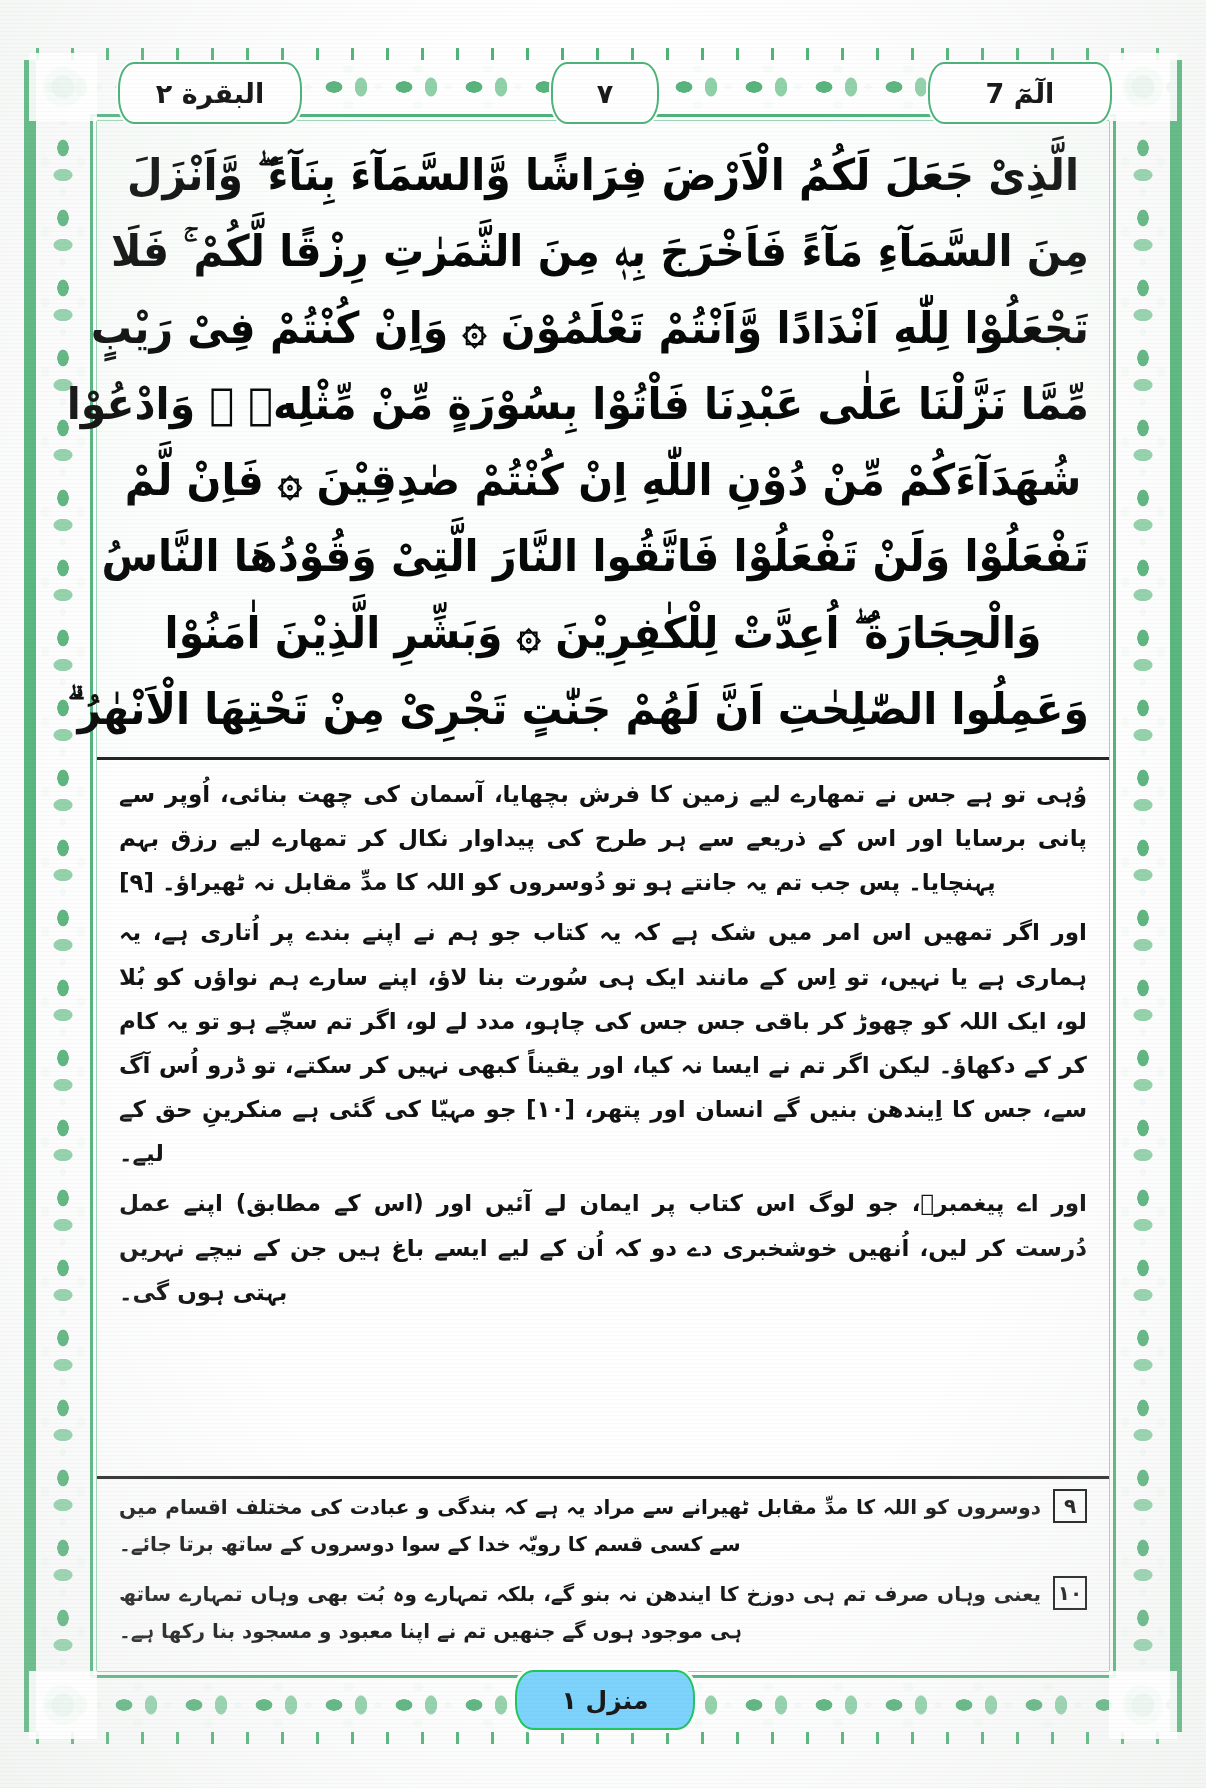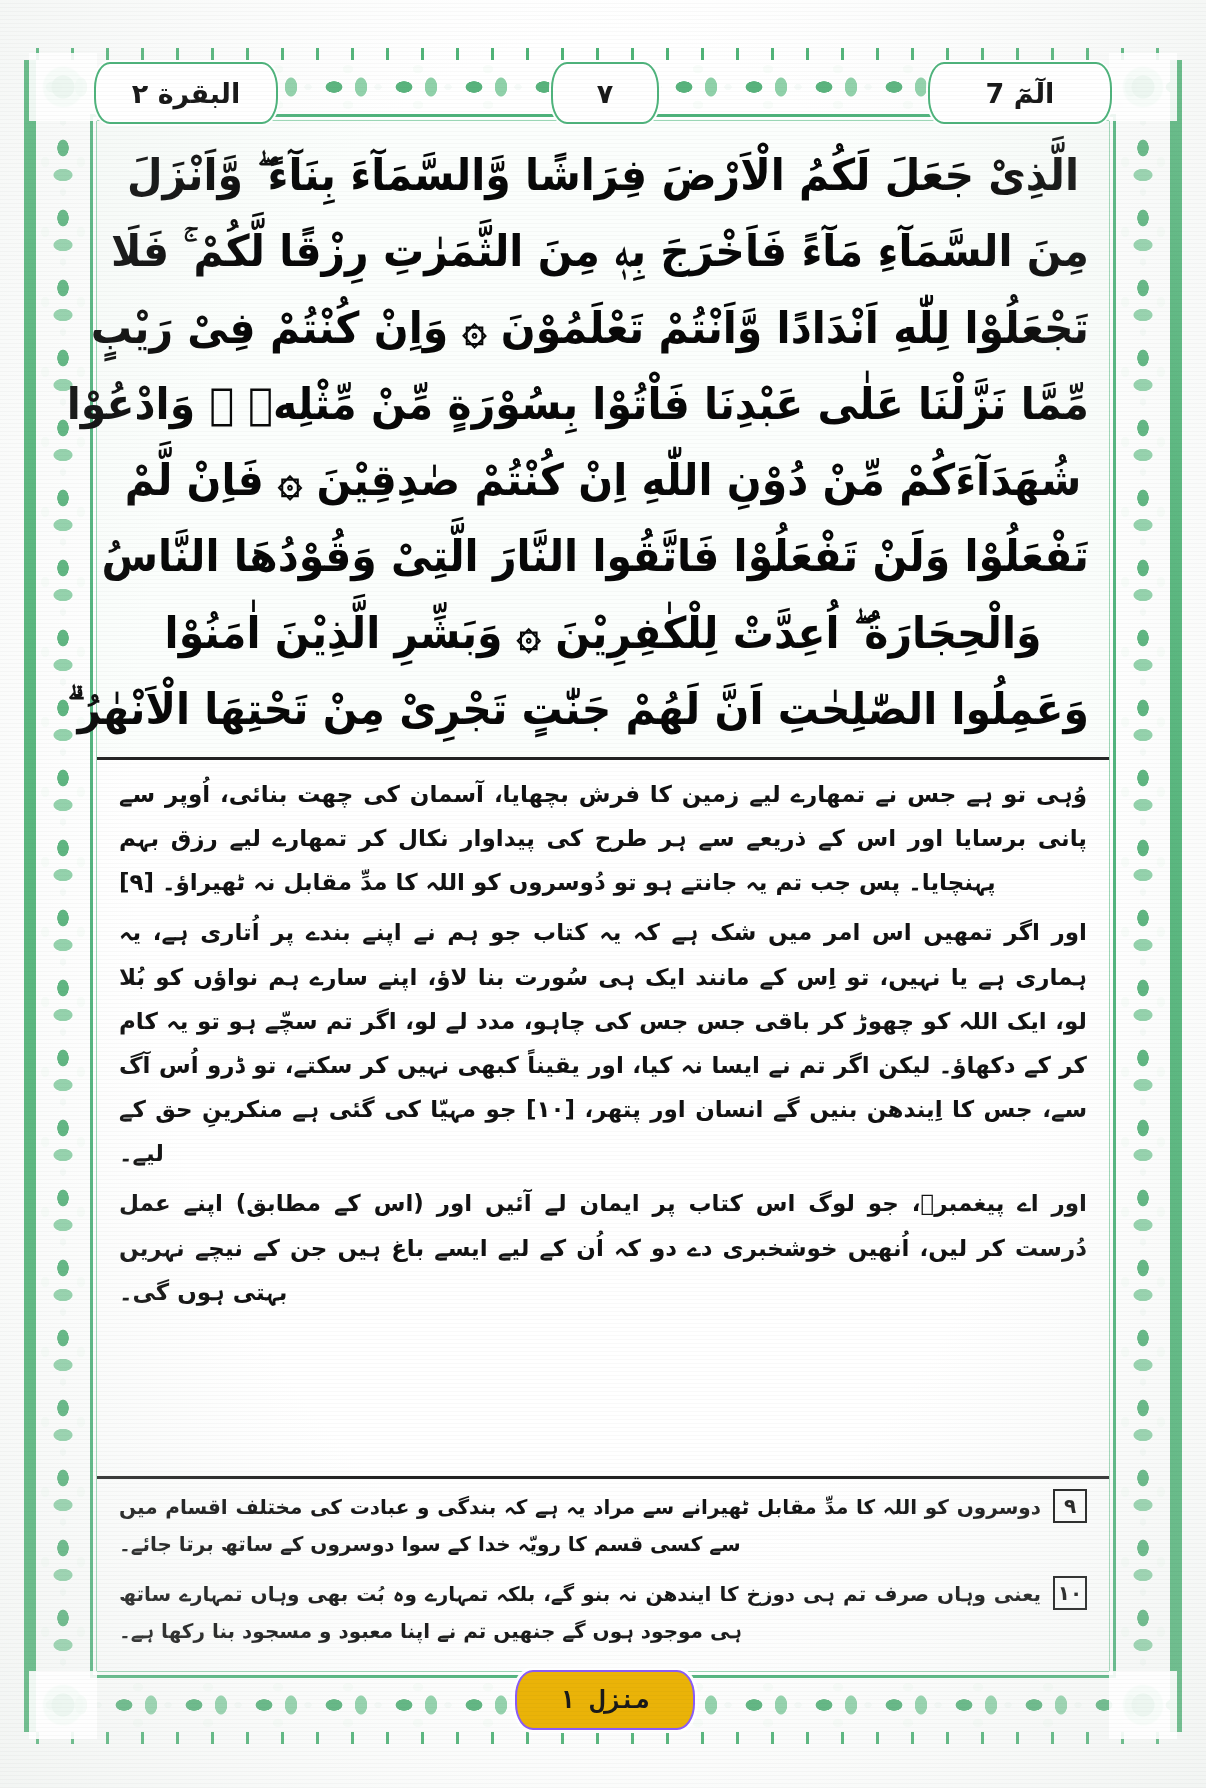--- a/index.html
+++ b/index.html
@@ -155,20 +155,21 @@
     position: absolute;
     top: 2px;
     height: 58px;
     background: #ffffff;
     border: 2px solid #4fb37c;
     border-radius: 16px / 26px;
     display: flex;
     align-items: center;
     justify-content: center;
     box-shadow: 0 0 0 2px #ffffff;
+    margin-left: 24px;
   }
   .cartouche span {
     font-family: "DejaVu Sans", sans-serif;
     color: #1a1a1a;
     direction: rtl;
     white-space: nowrap;
   }
   .cart-surah { left: 58px;  width: 180px; }
   .cart-surah span { font-size: 27px; font-weight: 700; letter-spacing: 1px; }
   .cart-page  { left: 50%;  margin-left: -52px; width: 104px; }
@@ -182,26 +183,25 @@
     left: 36px; right: 36px;
     bottom: 56px;
     height: 62px;
     z-index: 6;
   }
   .cart-manzil {
     position: absolute;
     left: 50%; margin-left: -88px;
     top: 0;
     width: 176px; height: 56px;
-    background: #eab308;
-    border: 2px solid #8b5cf6;
+    background: #7dd3fc;
+    border: 2px solid #22c55e;
     border-radius: 18px / 26px;
     display: flex; align-items: center; justify-content: center;
     box-shadow: 0 0 0 3px #ffffff;
-    font-family: Liberation Mono, monospace;
   }
   .cart-manzil span {
     font-size: 25px; font-weight: 700; color: #1a1a1a; direction: rtl;
   }
 
   
   .quran-block {
     padding: 16px 20px 10px 20px;
     background: #fbfefc;
     border-bottom: 3px solid #222;

